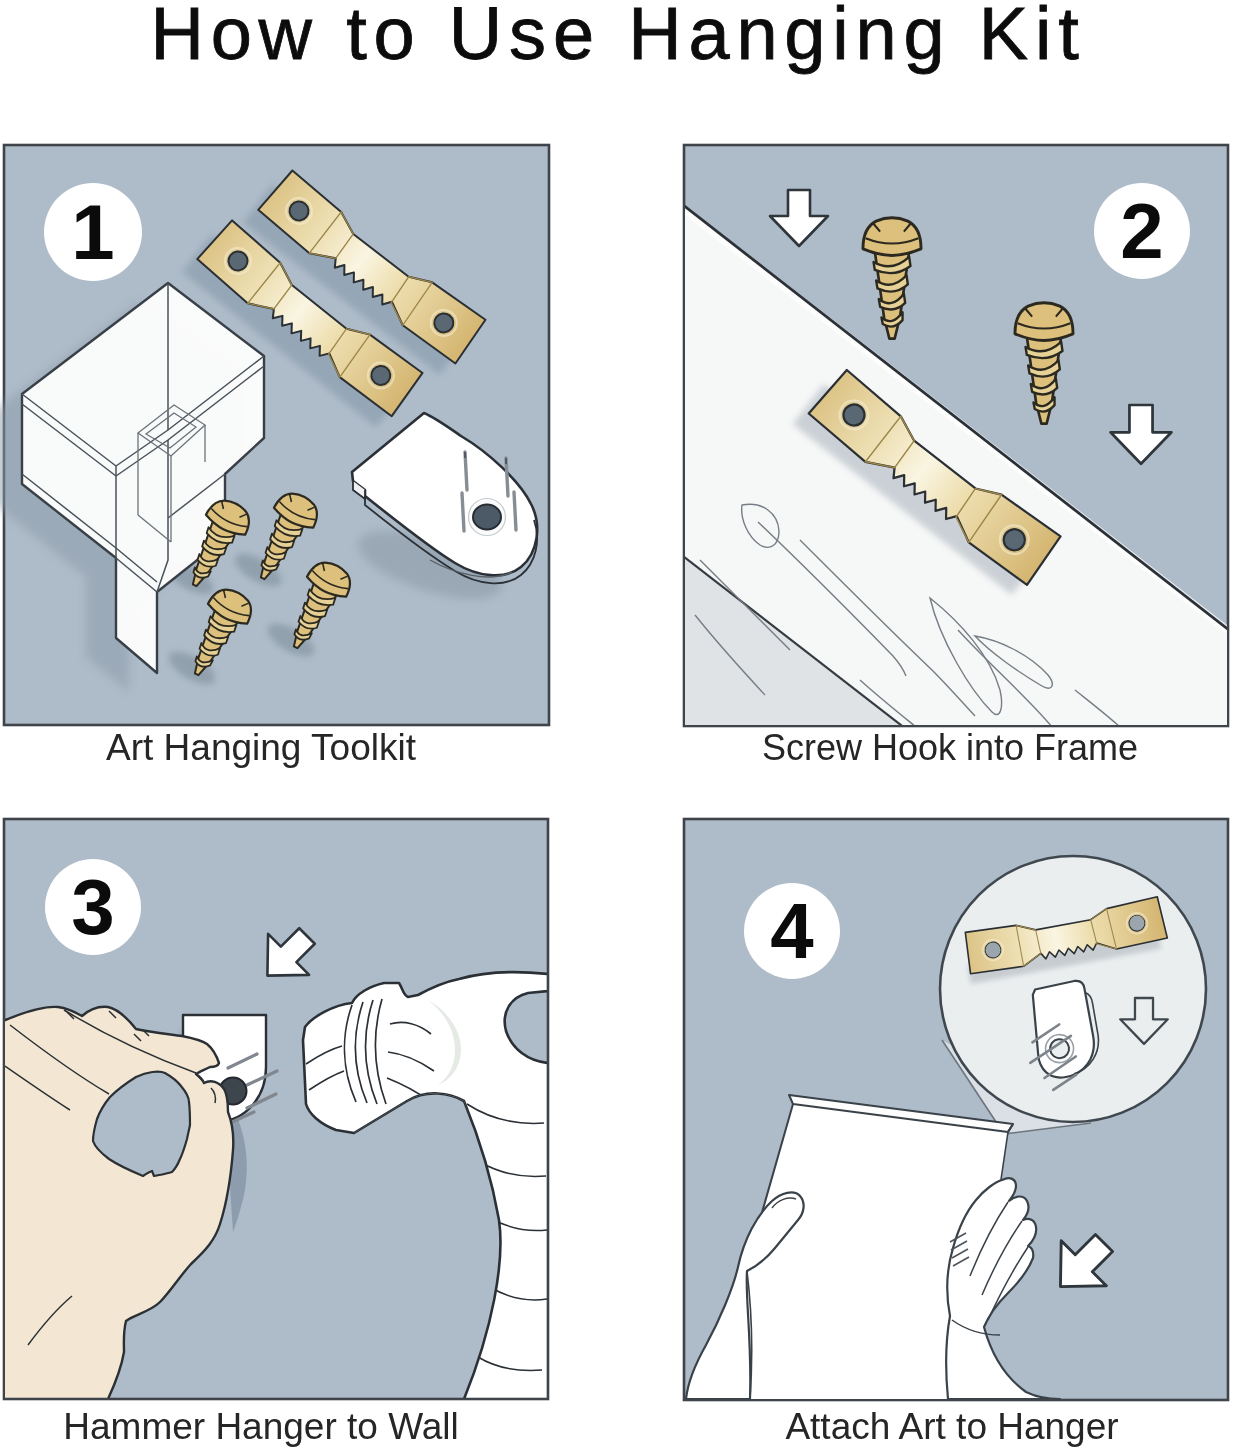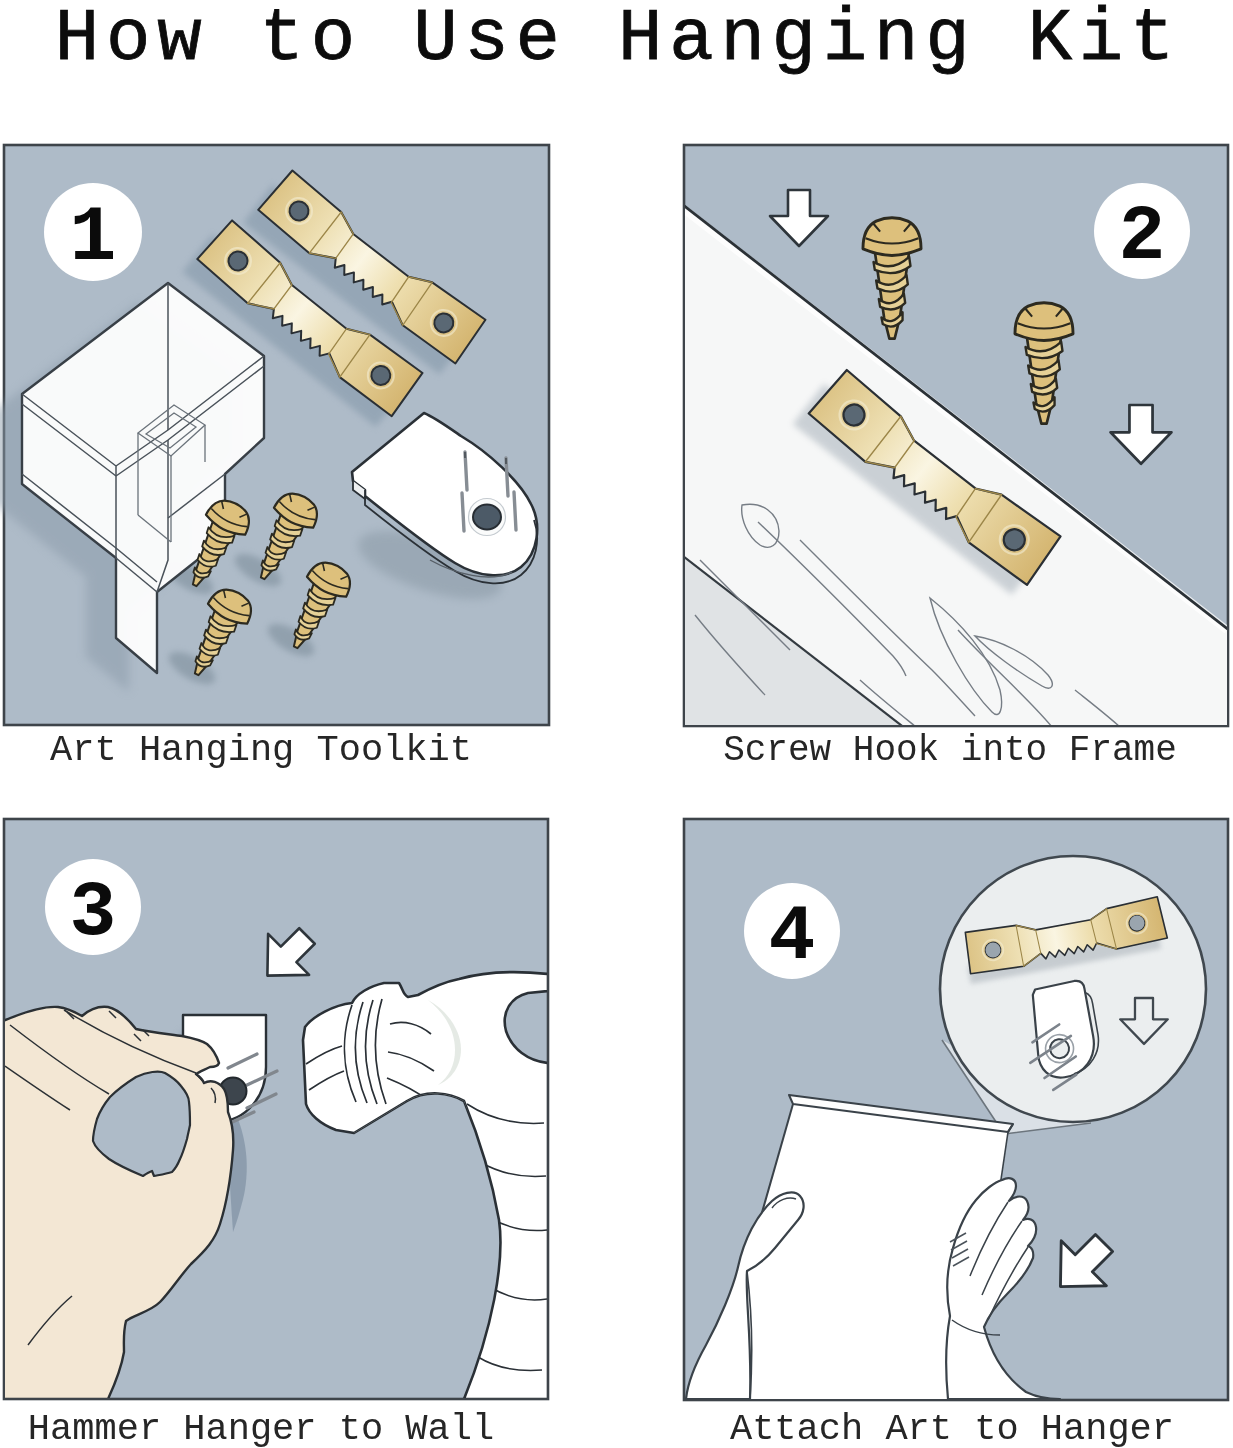--- a/index.html
+++ b/index.html
@@ -1,17 +1,17 @@
 <!DOCTYPE html>
 <html><head>
 <meta charset="utf-8">
 <style>
 html,body{margin:0;padding:0;background:#ffffff;}
 #stage{position:relative;width:1233px;height:1448px;background:#ffffff;overflow:hidden;
-font-family:Liberation Mono, monospace;}
+font-family:Liberation Sans, sans-serif;}
 svg{display:block;}
 </style>
 </head>
 <body>
 <div id="stage">
 <svg width="1233" height="1448" viewBox="0 0 1233 1448" xmlns="http://www.w3.org/2000/svg">
 <defs>
 <linearGradient id="brass" x1="0" y1="0" x2="1" y2="0">
   <stop offset="0" stop-color="#dcc385"></stop>
   <stop offset="0.26" stop-color="#eee0b4"></stop>

